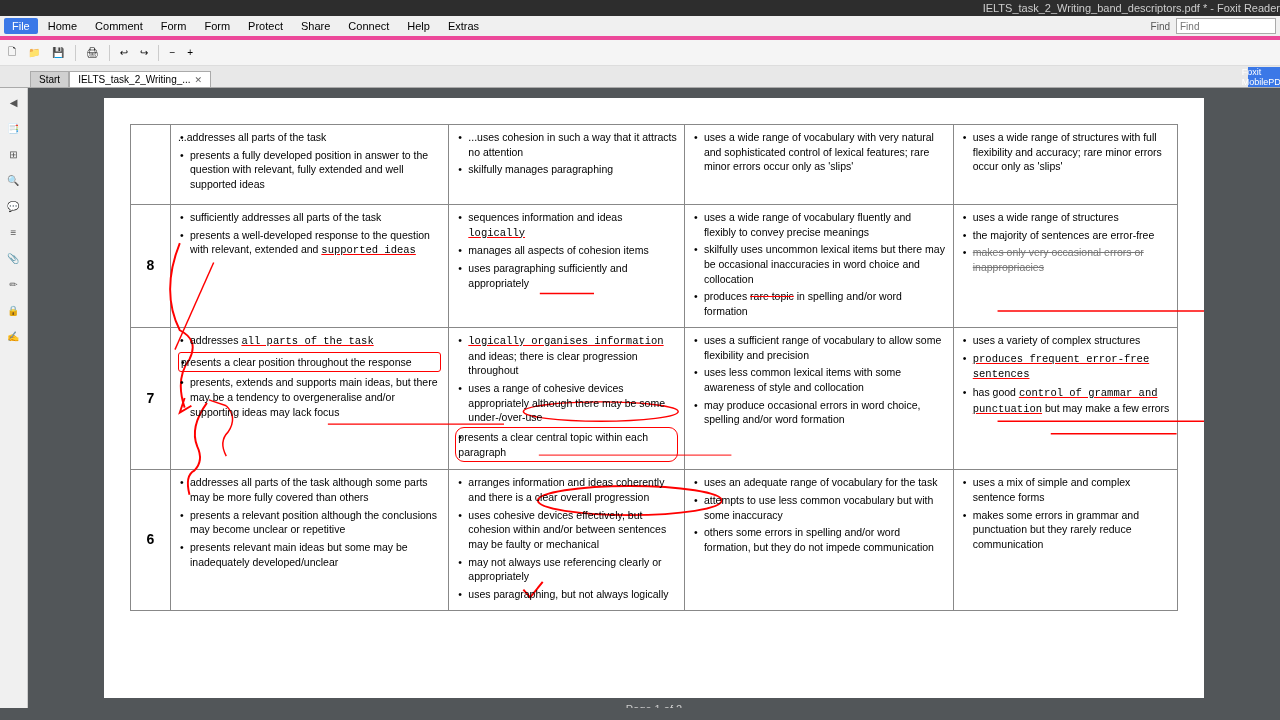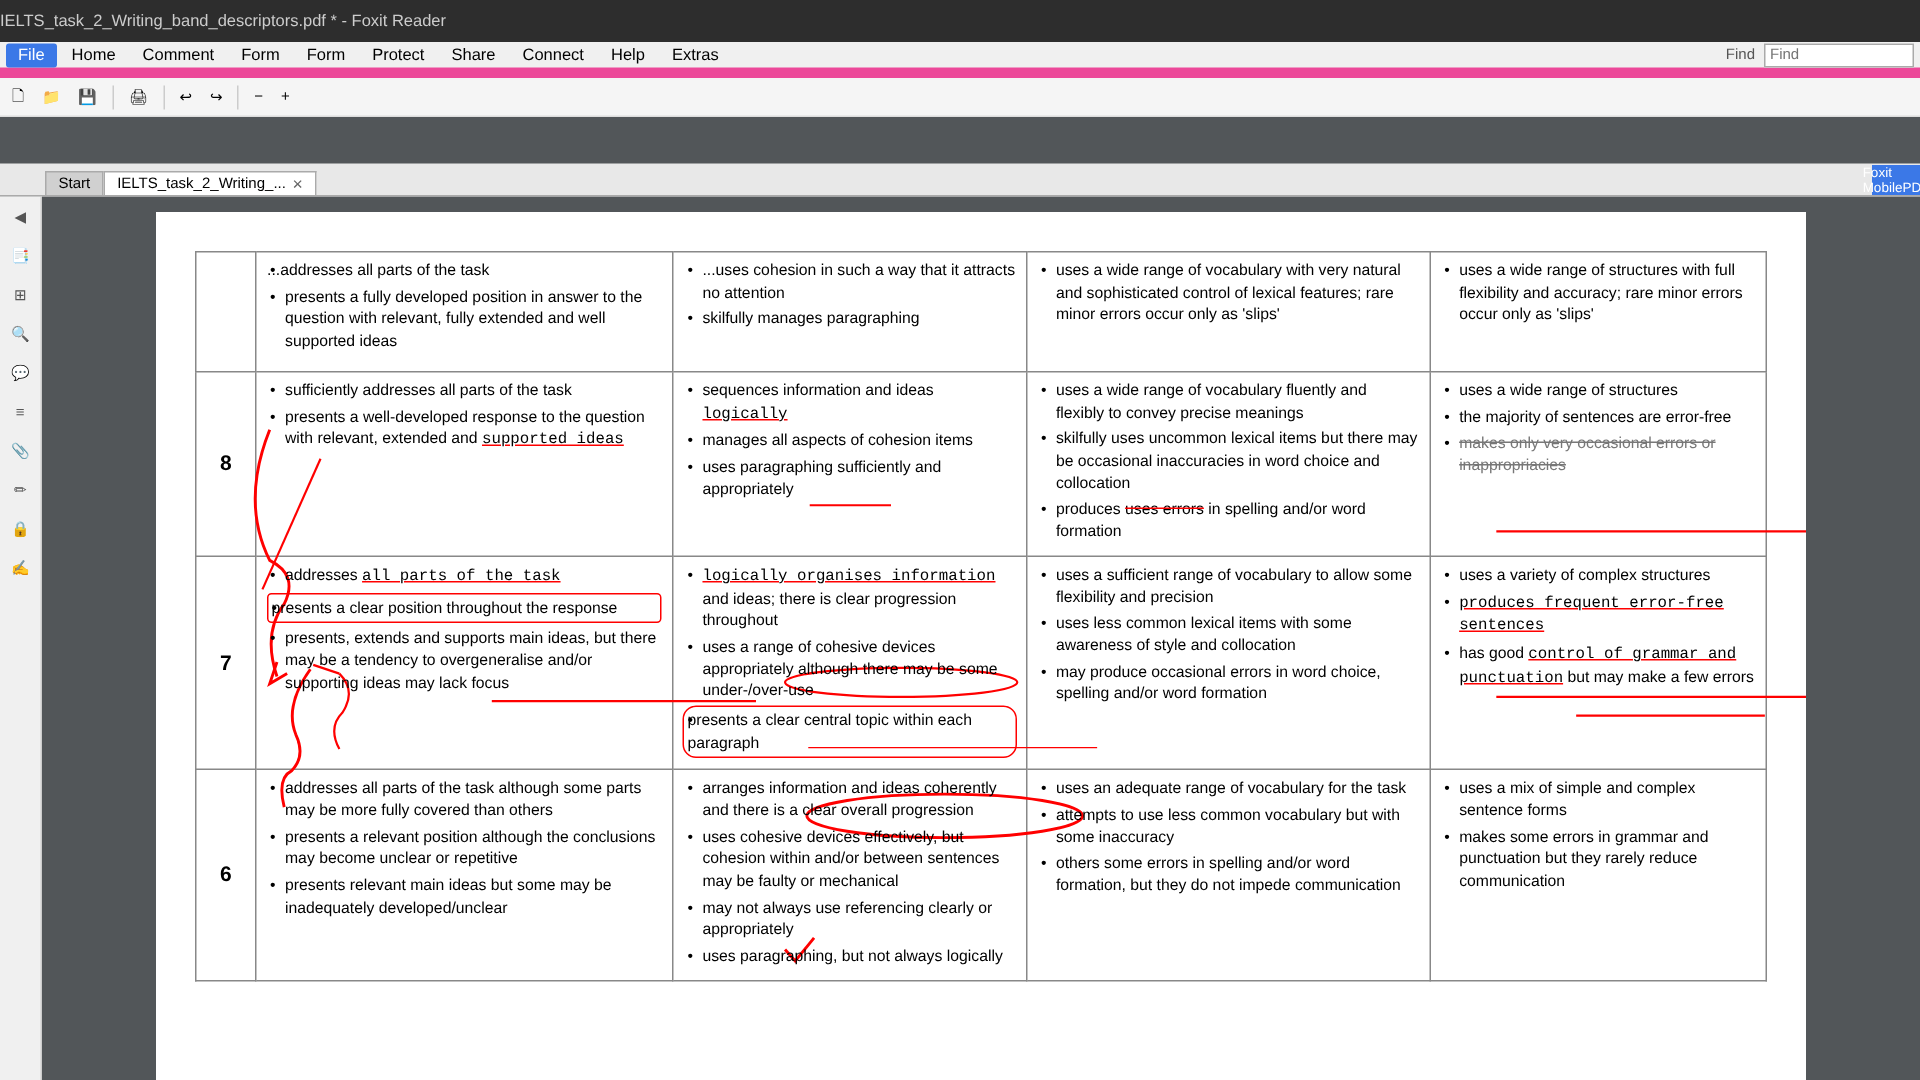--- a/index.html
+++ b/index.html
@@ -1,34 +1,34 @@
 <!DOCTYPE html>
 <html><head>
   <meta charset="utf-8">
   <style>
     * { margin: 0; padding: 0; box-sizing: border-box; }
     body { background: #525659; font-family: Arial, sans-serif; font-size: 11px; overflow: hidden; width: 1280px; height: 720px; }
 
     
     .title-bar {
       background: #2d2d2d;
-      height: 28px;
-      display: flex;
-      align-items: center;
-      justify-content: flex-start;
+      height: 16px;
+      display: flex;
+      align-items: center;
+      justify-content: flex-end;
       color: #ccc;
       font-size: 11px;
     }
     .menu-bar {
       background: #f0f0f0;
       height: 24px;
       display: flex;
       align-items: center;
       padding: 0 4px;
-      border-bottom: 7px solid #ec4899;
+      border-bottom: 4px solid #ec4899;
       gap: 2px;
     }
     .menu-item {
       padding: 2px 8px;
       font-size: 11px;
       cursor: pointer;
       border-radius: 2px;
     }
     .menu-item.active {
       background: #3b78e7;
@@ -45,21 +45,20 @@
     }
     .toolbar-sep { width: 1px; height: 16px; background: #ccc; margin: 0 2px; }
     .toolbar-btn { padding: 2px 4px; font-size: 10px; cursor: pointer; }
     .tab-bar {
       background: #e8e8e8;
       height: 22px;
       display: flex;
       align-items: flex-end;
       padding-left: 30px;
       border-bottom: 1px solid #aaa;
-      margin-top: 31px;
     }
     .tab {
       background: #d0d0d0;
       border: 1px solid #aaa;
       border-bottom: none;
       padding: 2px 8px;
       font-size: 10px;
       cursor: pointer;
       display: flex;
       align-items: center;
@@ -310,21 +309,21 @@
             <ul>
               <li>sequences information and ideas <span class="underline-red">logically</span></li>
               <li>manages all aspects of cohesion items</li>
               <li>uses paragraphing sufficiently and appropriately</li>
             </ul>
           </td>
           <td>
             <ul>
               <li>uses a wide range of vocabulary fluently and flexibly to convey precise meanings</li>
               <li>skilfully uses uncommon lexical items but there may be occasional inaccuracies in word choice and collocation</li>
-              <li>produces <span style="text-decoration: line-through red; text-decoration-line: line-through; -webkit-text-decoration-line: line-through;">uses errors</span> in spelling and/or word formation</li>
+              <li>produces <span style="text-decoration: line-through red; text-decoration-line: line-through; -webkit-text-decoration-line: line-through;">rare topic</span> in spelling and/or word formation</li>
             </ul>
           </td>
           <td>
             <ul>
               <li>uses a wide range of structures</li>
               <li>the majority of sentences are error-free</li>
               <li><span style="text-decoration: line-through; color: #777; margin-top: 20px;">makes only very occasional errors or inappropriacies</span></li>
             </ul>
           </td>
         </tr>

